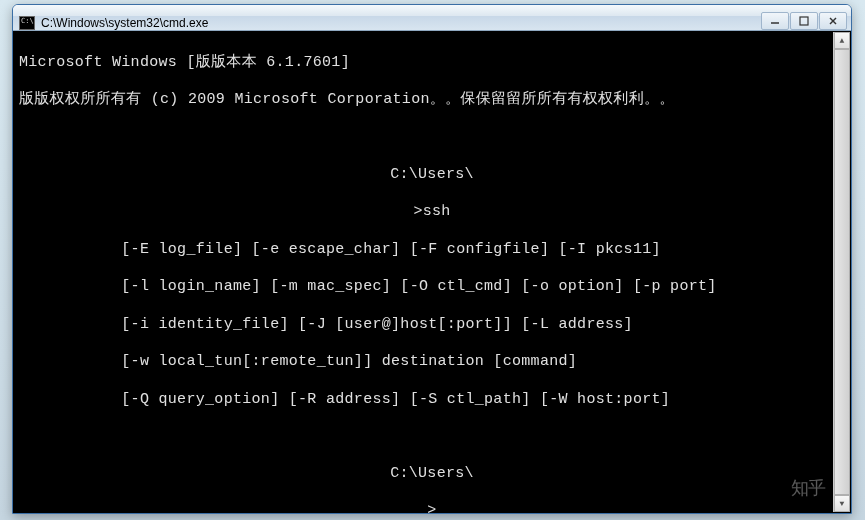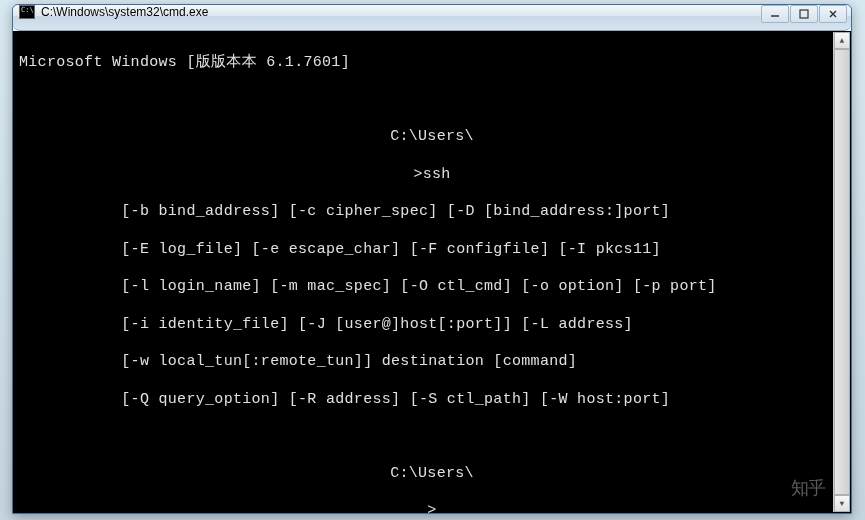--- a/index.html
+++ b/index.html
@@ -27,26 +27,25 @@
       box-shadow: 0 3px 12px rgba(0,0,0,0.3);
       display: flex;
       flex-direction: column;
       overflow: hidden;
     }
     .title-bar {
       height: 26px;
       background: linear-gradient(to bottom, #f5f9fc 0%, #dce7f0 45%, #c8d8e8 46%, #d8e5f0 100%);
       border-bottom: 1px solid #8fa8c0;
       display: flex;
-      align-items: flex-start;
+      align-items: flex-end;
       padding: 0 4px 0 6px;
       font-family: "Segoe UI", Tahoma, sans-serif;
       font-size: 12px;
       color: #000;
-      border-radius: 7px;
     }
     .title-icon {
       width: 16px;
       height: 14px;
       background: #000;
       border: 1px solid #666;
       margin-right: 6px;
       position: relative;
       flex-shrink: 0;
     }
@@ -187,23 +186,23 @@
         <svg viewBox="0 0 10 10">
             <line x1="2" y1="2" x2="8" y2="8" stroke="#333" stroke-width="1.4"></line>
             <line x1="8" y1="2" x2="2" y2="8" stroke="#333" stroke-width="1.4"></line>
           </svg>
       </div>
     </div>
   </div>
 
   <div class="terminal">
 <div class="term-line">Microsoft Windows [版版本本 6.1.7601]</div>
+<div class="term-line">版版权权所所有有 (c) 2009 Microsoft Corporation。。保保留留所所有有权权利利。。</div>
 <div class="term-line"></div>
 <div class="term-line prompt-line"><span>C:\Users\</span><span class="redact">████</span><span>&gt;ssh</span></div>
-<div class="term-line">           [-b bind_address] [-c cipher_spec] [-D [bind_address:]port]</div>
 <div class="term-line">           [-E log_file] [-e escape_char] [-F configfile] [-I pkcs11]</div>
 <div class="term-line">           [-l login_name] [-m mac_spec] [-O ctl_cmd] [-o option] [-p port]</div>
 <div class="term-line">           [-i identity_file] [-J [user@]host[:port]] [-L address]</div>
 <div class="term-line">           [-w local_tun[:remote_tun]] destination [command]</div>
 <div class="term-line">           [-Q query_option] [-R address] [-S ctl_path] [-W host:port]</div>
 <div class="term-line"></div>
 <div class="term-line prompt-line"><span>C:\Users\</span><span class="redact">████</span><span>&gt;</span></div>
 
     <div class="watermark">
       <span class="watermark-logo">知乎</span>

